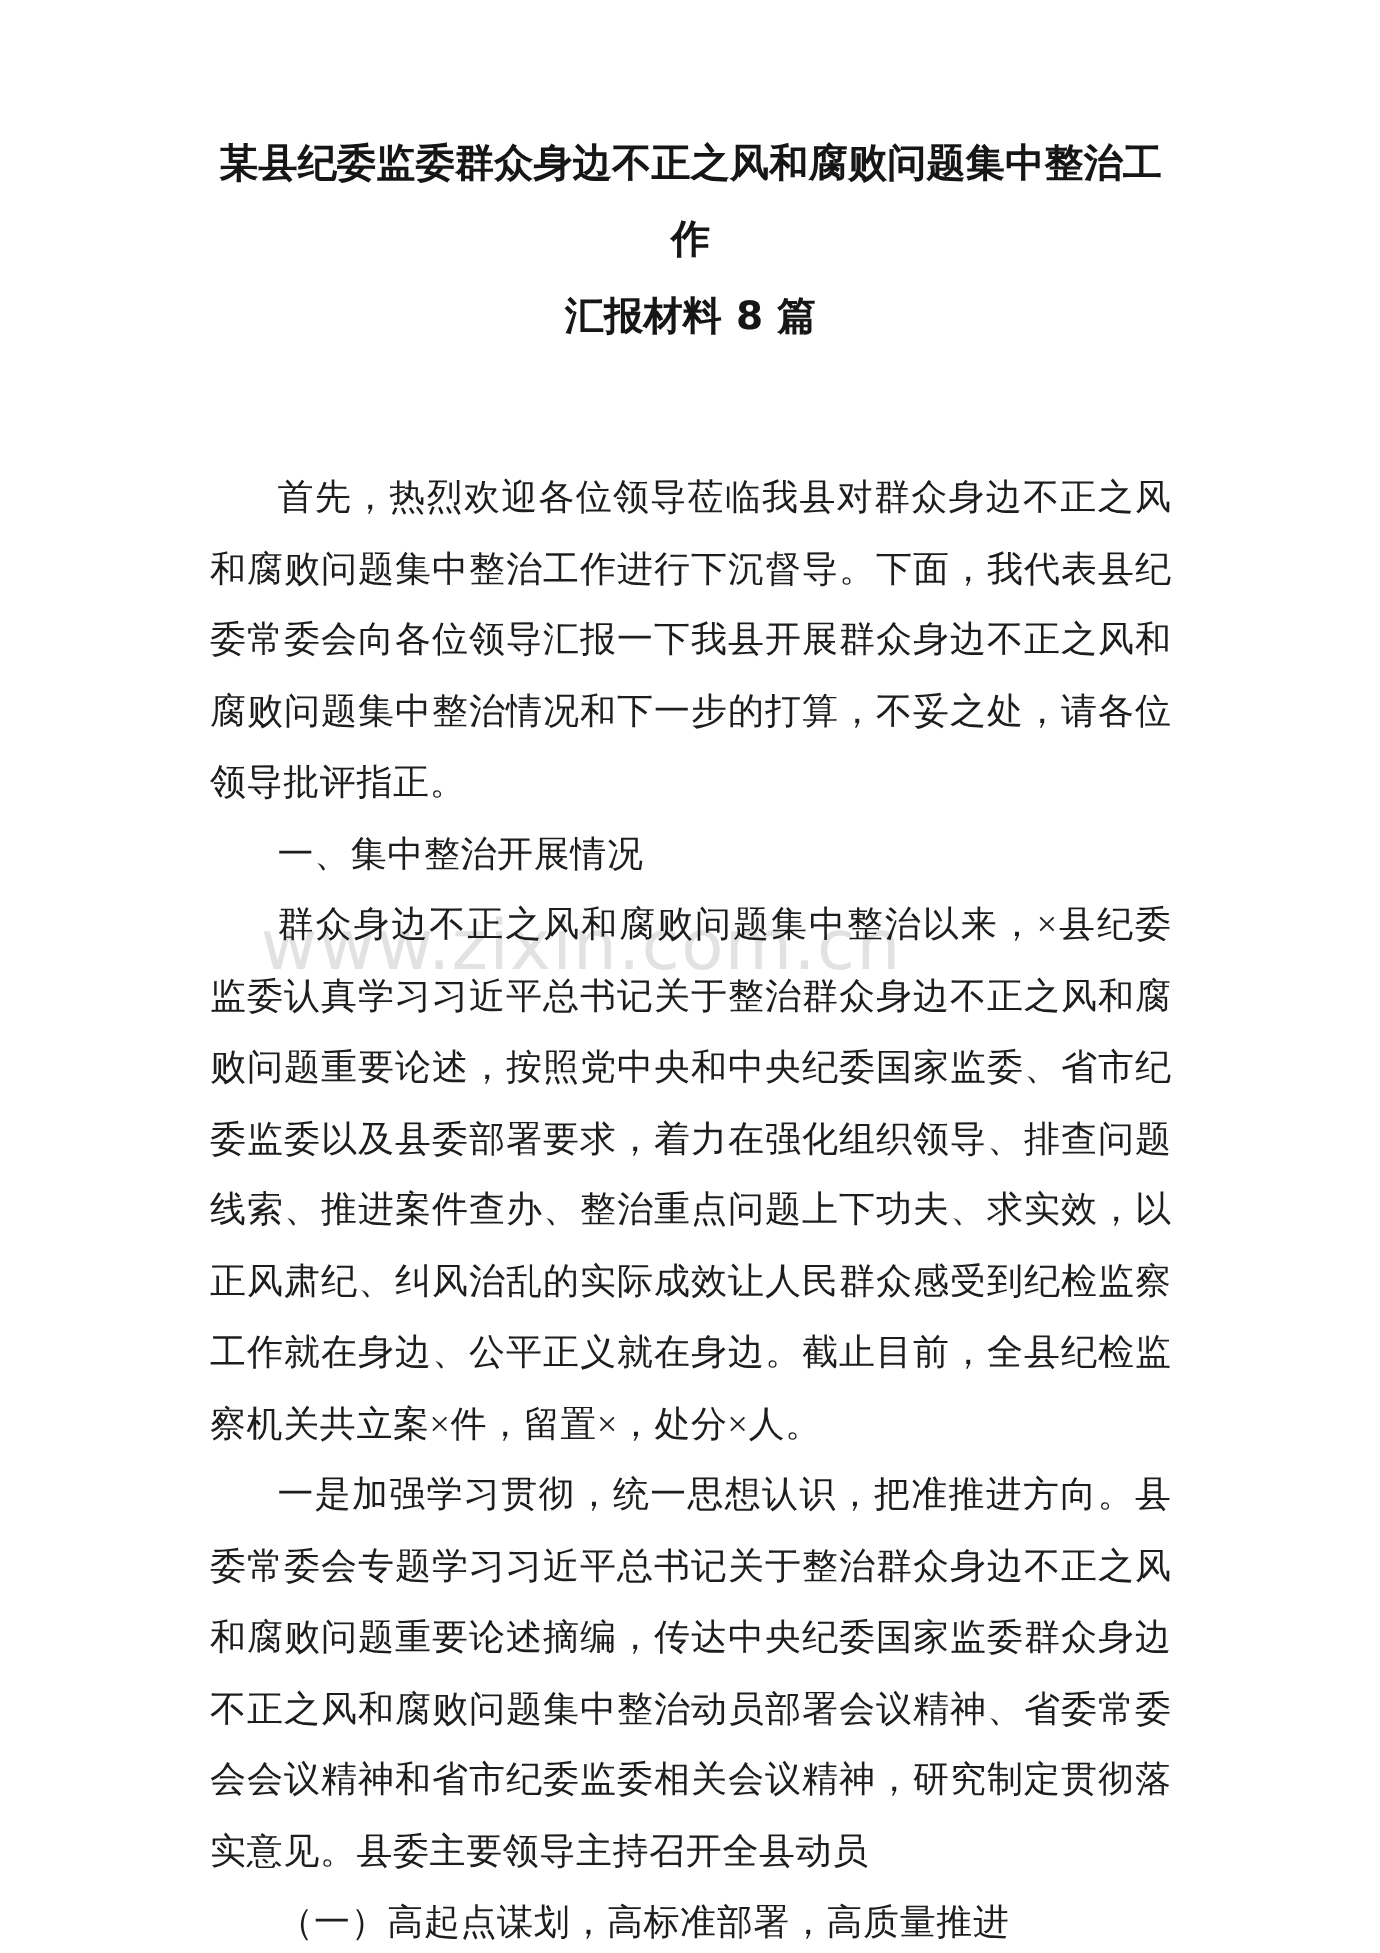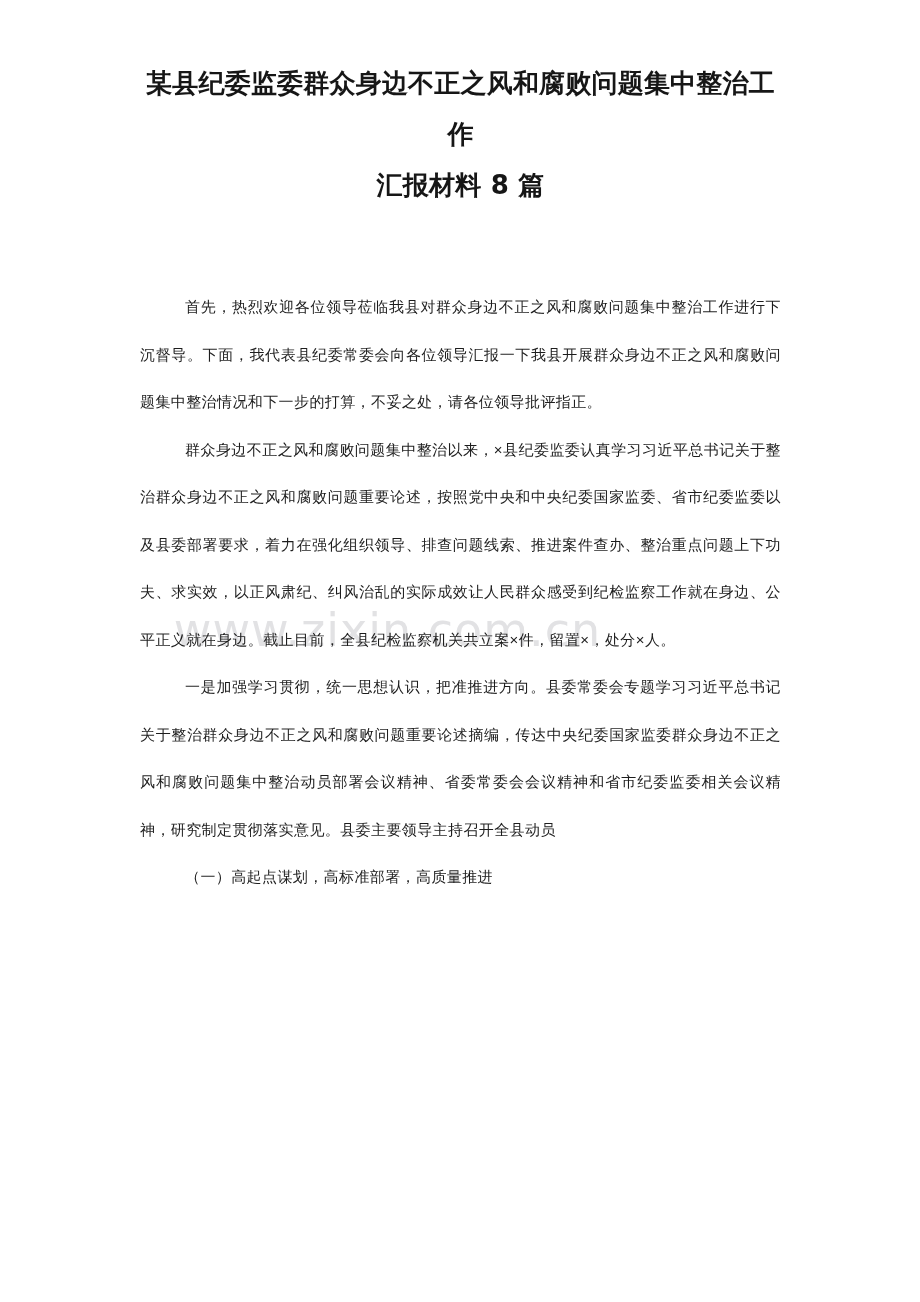--- a/index.html
+++ b/index.html
@@ -48,42 +48,42 @@
     position: absolute;
     left: 140px;
     top: 0;
     width: 641px;
     z-index: 2;
   }
 
   
   .doc-title {
     margin: 0;
-    padding-top: 58px;
+    padding-top: 84px;
     font-family: "DejaVu Sans", "Liberation Sans", sans-serif;
     font-weight: bold;
     font-size: 26px;
     line-height: 51px;
     color: #161616;
     text-align: center;
     letter-spacing: 0.2px;
   }
   .doc-title .tline {
     display: block;
   }
 
   
   .body-block {
     margin-top: 72px;
   }
 
   p.para {
     margin: 0;
-    font-family: Liberation Sans, sans-serif;
-    font-size: 15px;
+    font-family: Liberation Serif, serif;
+    font-size: 24px;
     line-height: 47.5px;
     color: #1d1d1d;
     text-align: justify;
     text-justify: inter-ideograph;
     text-indent: 45px;
     letter-spacing: 0.4px;
     word-break: break-all;
   }
 
   p.para.heading {
@@ -106,20 +106,21 @@
 
     <h1 class="doc-title">
       <span class="tline">某县纪委监委群众身边不正之风和腐败问题集中整治工作</span>
       <span class="tline">汇报材料 8 篇</span>
     </h1>
 
     <div class="body-block">
 
       <p class="para scan">首先，热烈欢迎各位领导莅临我县对群众身边不正之风和腐败问题集中整治工作进行下沉督导。下面，我代表县纪委常委会向各位领导汇报一下我县开展群众身边不正之风和腐败问题集中整治情况和下一步的打算，不妥之处，请各位领导批评指正。</p>
 
+      <p class="para heading scan">一、集中整治开展情况</p>
 
       <p class="para scan">群众身边不正之风和腐败问题集中整治以来，×县纪委监委认真学习习近平总书记关于整治群众身边不正之风和腐败问题重要论述，按照党中央和中央纪委国家监委、省市纪委监委以及县委部署要求，着力在强化组织领导、排查问题线索、推进案件查办、整治重点问题上下功夫、求实效，以正风肃纪、纠风治乱的实际成效让人民群众感受到纪检监察工作就在身边、公平正义就在身边。截止目前，全县纪检监察机关共立案×件，留置×，处分×人。</p>
 
       <p class="para scan">一是加强学习贯彻，统一思想认识，把准推进方向。县委常委会专题学习习近平总书记关于整治群众身边不正之风和腐败问题重要论述摘编，传达中央纪委国家监委群众身边不正之风和腐败问题集中整治动员部署会议精神、省委常委会会议精神和省市纪委监委相关会议精神，研究制定贯彻落实意见。县委主要领导主持召开全县动员</p>
 
       <p class="para heading scan">（一）高起点谋划，高标准部署，高质量推进</p>
 
     </div>
   </div>
 </div>

